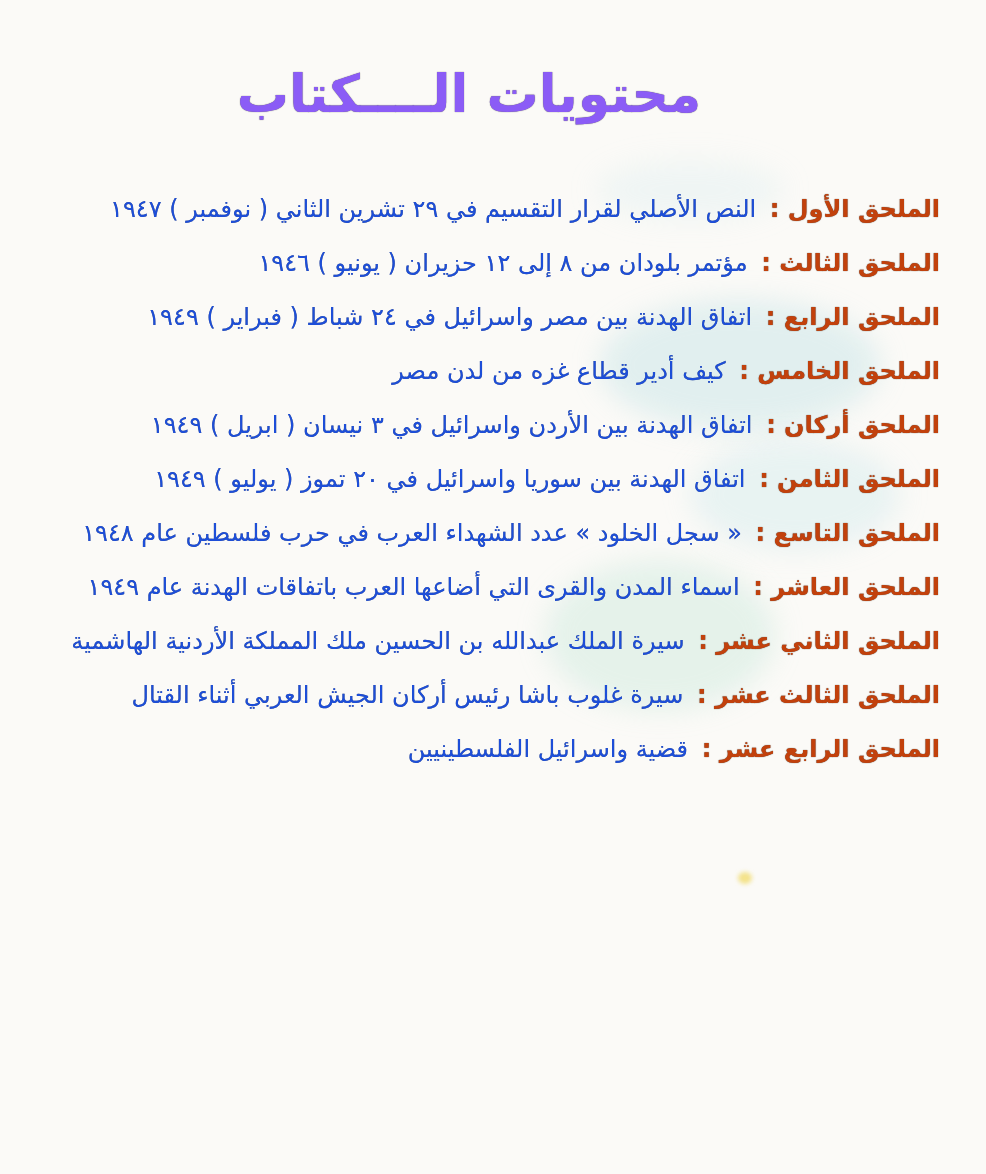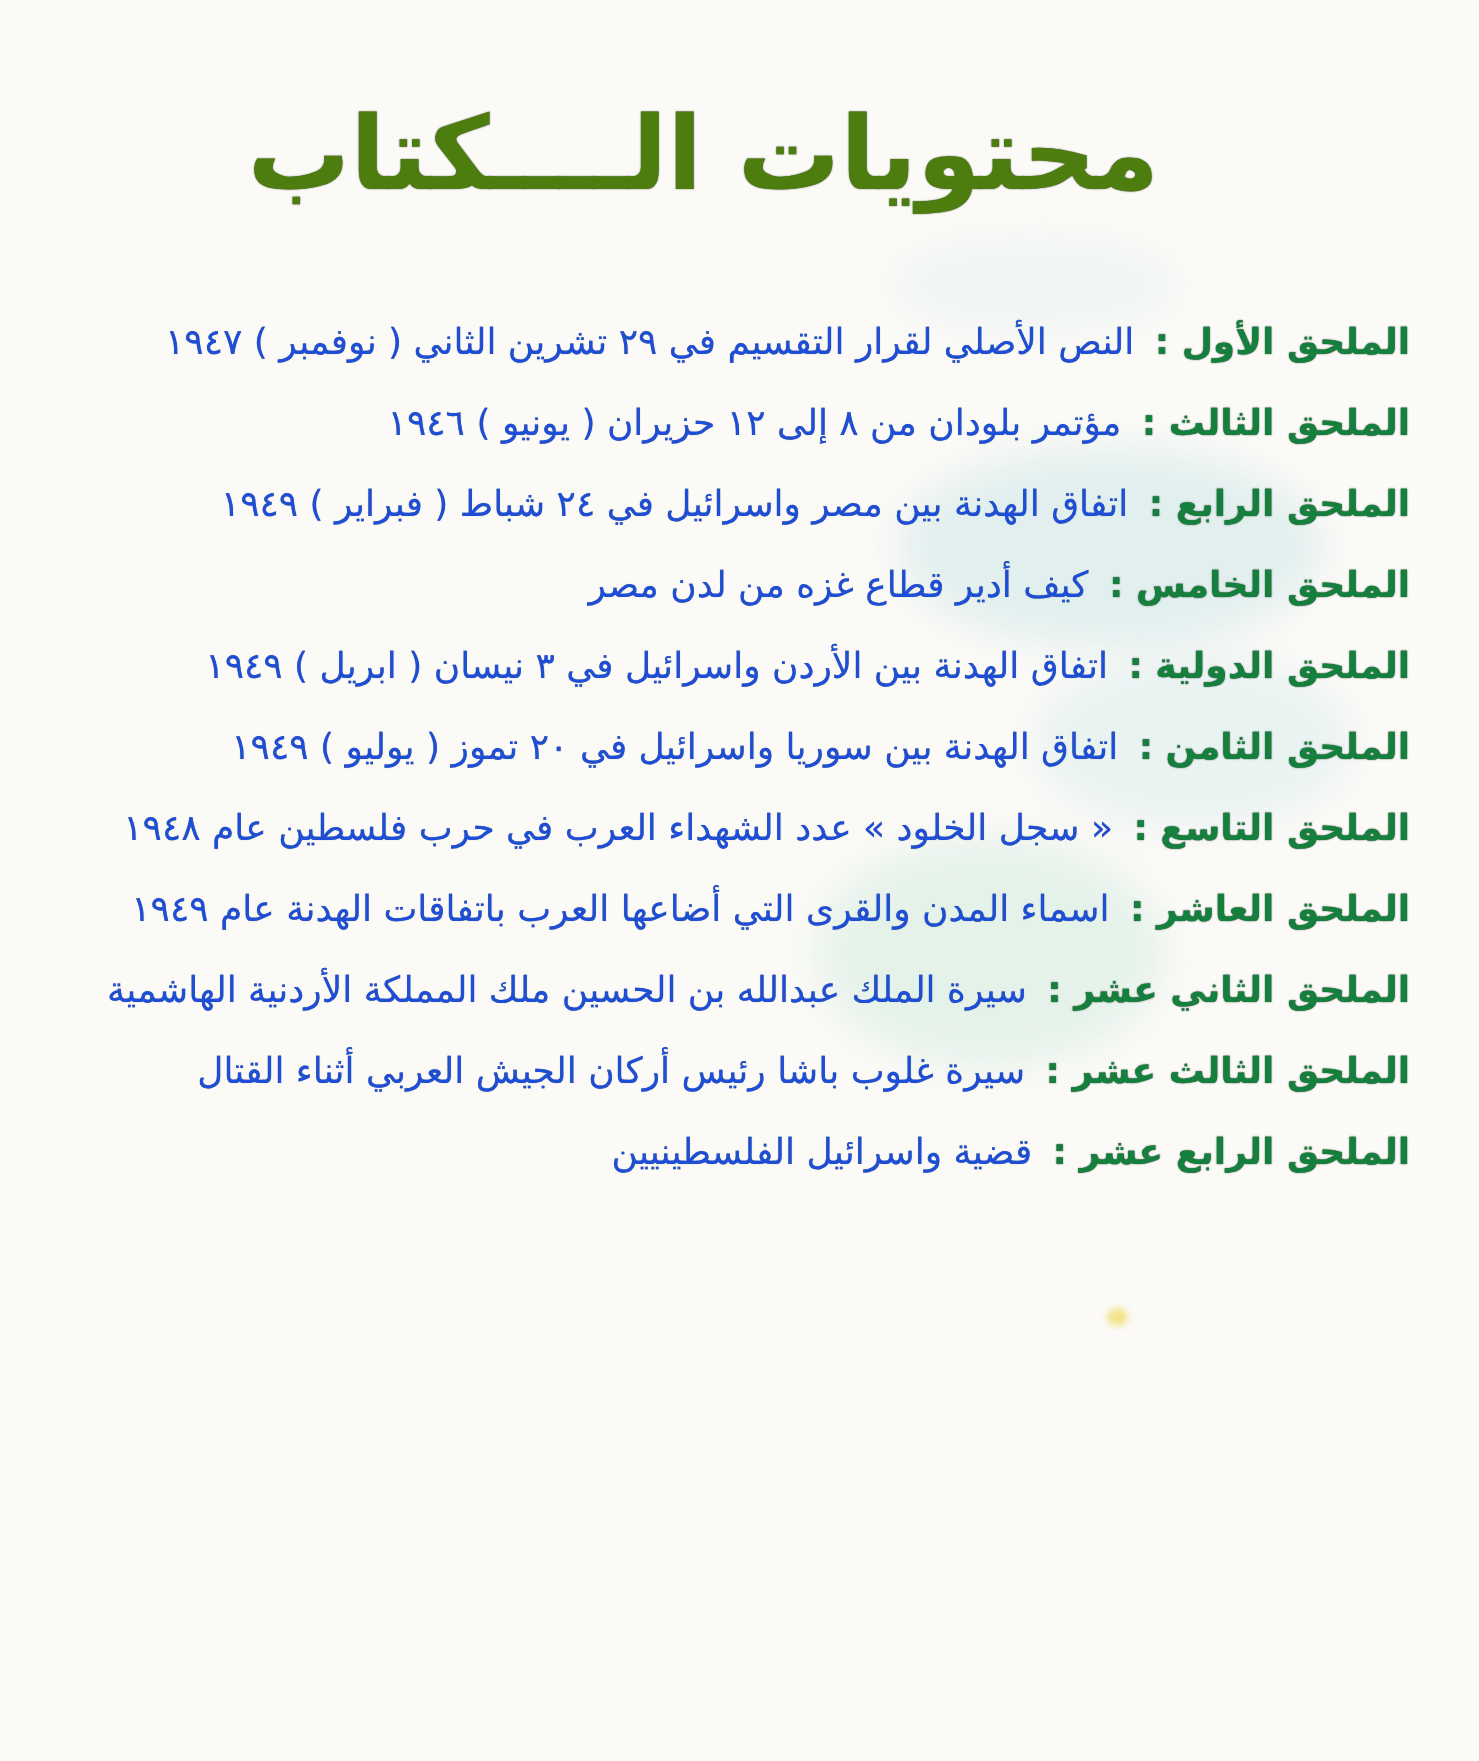--- a/index.html
+++ b/index.html
@@ -18,36 +18,36 @@
   }
   .page {
     position: absolute;
     inset: 0;
     padding: 52px 46px 0 28px;
     box-sizing: border-box;
     z-index: 1;
   }
   .title {
     text-align: center;
-    font-size: 68px;
+    font-size: 52px;
     font-weight: 700;
     margin: 12px 30px 58px 0;
     letter-spacing: -2px;
-    color: #4d7c0f;
+    color: #8b5cf6;
     text-shadow: 0 0 1px rgba(38,36,32,.8);
   }
   .entries {
     font-size: 24px;
     line-height: 54px;
     text-align: right;
   }
   .entry { }
   .lbl {
     font-weight: 700;
-    color: #15803d;
+    color: #c2410c;
     text-shadow: 0 0 1px rgba(29,27,23,.85);
     padding-left: 6px;
   }
   .txt {
     color: #1d4ed8;
     text-shadow: 0 0 .5px rgba(36,34,25,.6);
   }
   .continuation {
     padding-right: 300px;
   }
@@ -96,21 +96,21 @@
       <span class="txt">اتفاق الهدنة بين مصر واسرائيل في ٢٤ شباط ( فبراير ) ١٩٤٩</span>
     </div>
 
     <div class="entry">
       <span class="lbl">الملحق الخامس :</span>
       <span class="txt">كيف أدير قطاع غزه من لدن مصر</span>
     </div>
 
 
     <div class="entry">
-      <span class="lbl">الملحق الدولية :</span>
+      <span class="lbl">الملحق أركان :</span>
       <span class="txt">اتفاق الهدنة بين الأردن واسرائيل في ٣ نيسان ( ابريل ) ١٩٤٩</span>
     </div>
 
     <div class="entry">
       <span class="lbl">الملحق الثامن :</span>
       <span class="txt">اتفاق الهدنة بين سوريا واسرائيل في ٢٠ تموز ( يوليو ) ١٩٤٩</span>
     </div>
 
     <div class="entry">
       <span class="lbl">الملحق التاسع :</span>

